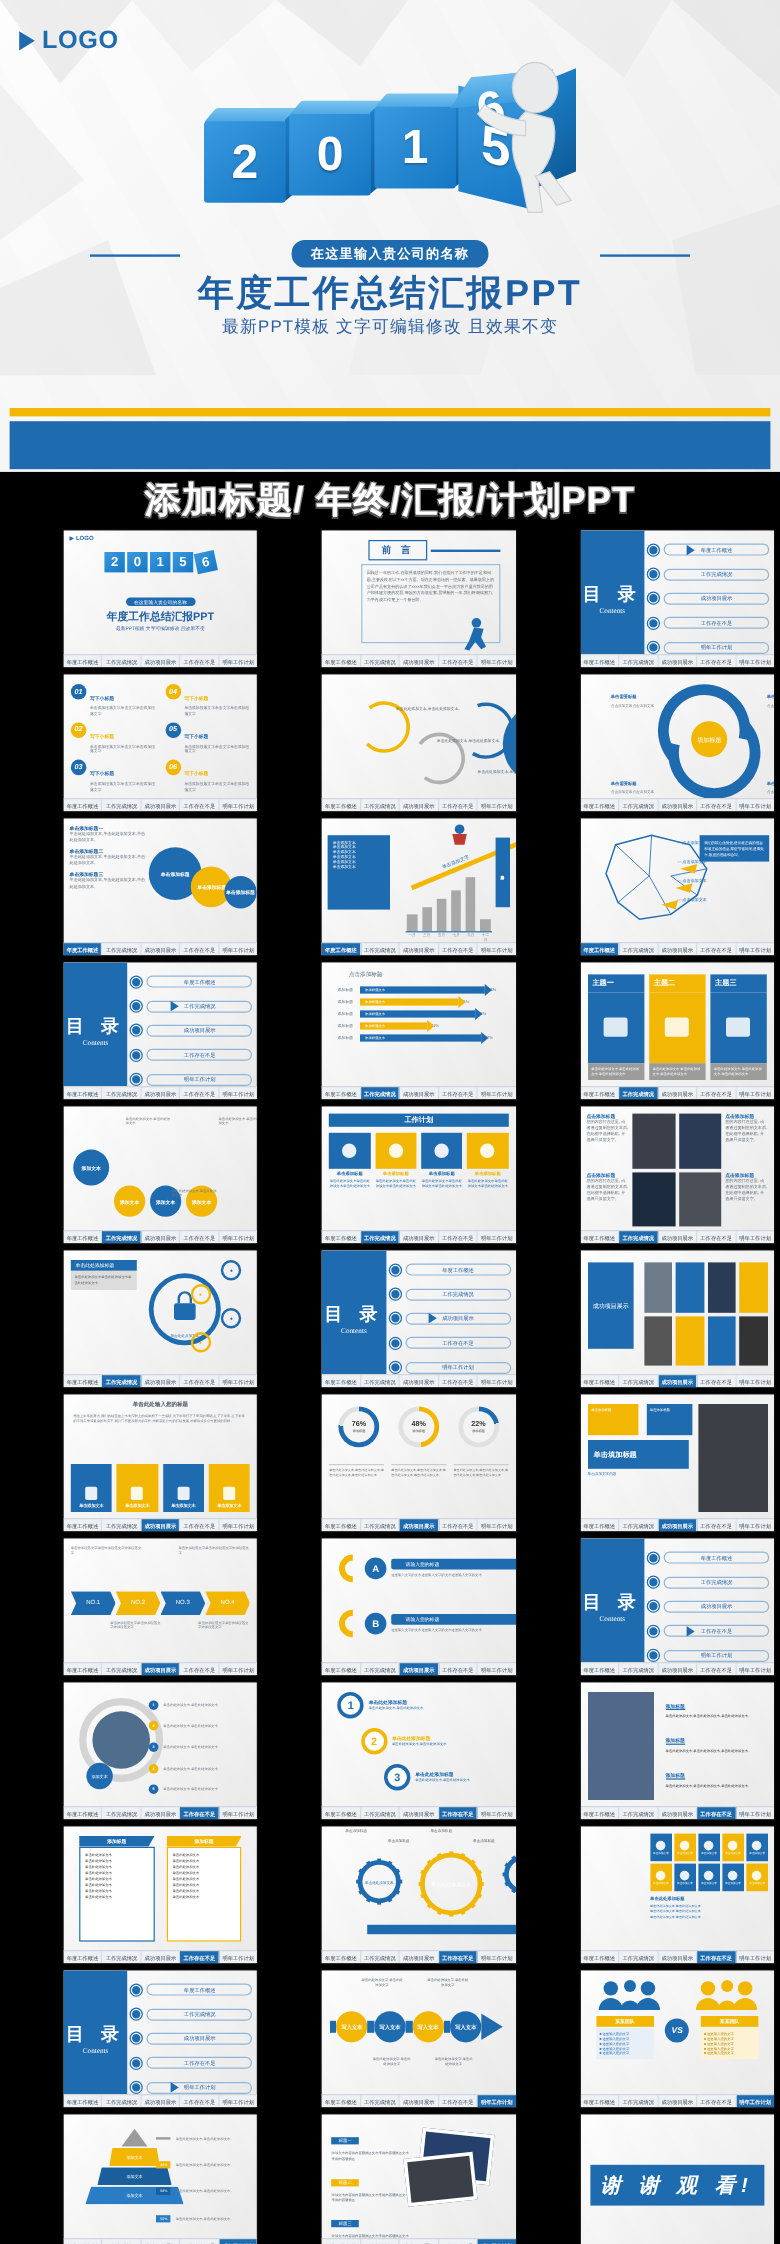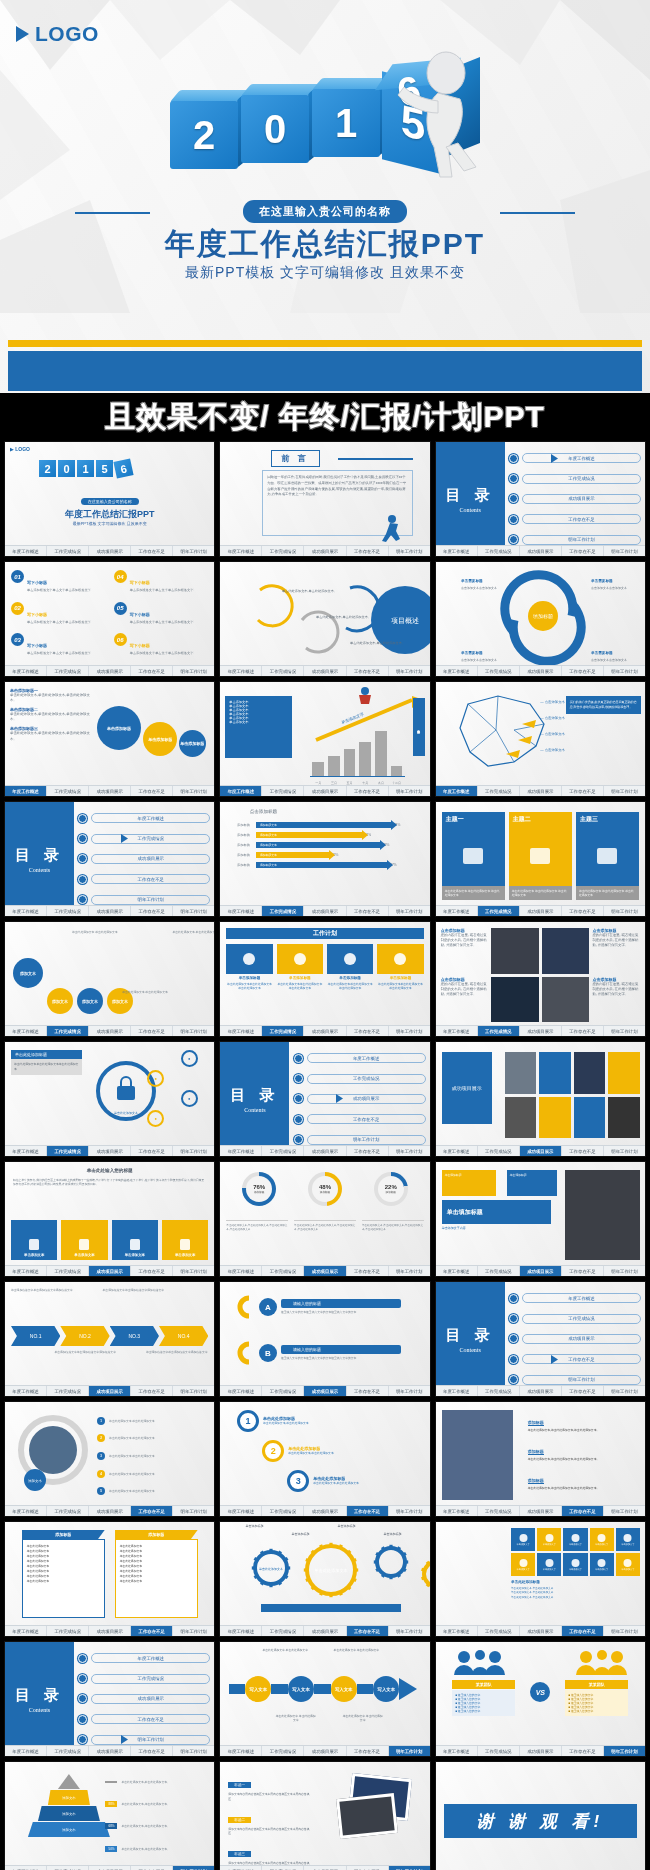--- a/index.html
+++ b/index.html
@@ -112,20 +112,21 @@
     display:grid; grid-template-columns:repeat(3,1fr);
     gap:4px; padding:0 4px 4px 4px; background:#000;
   }
   .thumb {
     position:relative; height:116px; overflow:hidden;
     background:
       linear-gradient(135deg, rgba(255,255,255,.9), rgba(232,232,232,.9)),
       repeating-linear-gradient(62deg,#e8e8e8 0 16px,#f3f3f3 16px 32px),
       repeating-linear-gradient(-62deg,#ededed 0 19px,#f8f8f8 19px 38px);
     border:1px solid #111;
+    margin-left:48px;
   }
 
   
   .tnav {
     position:absolute; left:0; right:0; bottom:0; height:11px;
     display:flex; background:#eef1f3; border-top:1px solid #cfd6dc;
   }
   .tnav span {
     flex:1; font-size:4.4px; line-height:11px; text-align:center;
     color:#3b4a57; border-right:1px solid #d5dbe1; white-space:nowrap; overflow:hidden;
@@ -279,21 +280,21 @@
   <div class="pill-rule-l"></div>
   <div class="pill-rule-r"></div>
   <div class="subtitle-pill">在这里输入贵公司的名称</div>
   <div class="hero-title">年度工作总结汇报PPT</div>
   <div class="hero-sub">最新PPT模板   文字可编辑修改   且效果不变</div>
   <div class="hero-gold"></div>
   <div class="hero-blue"></div>
 </div>
 
 <div class="band">
-  <div class="band-title">且效果不变/ 年终/汇报/计划PPT</div>
+  <div class="band-title">添加标题/ 年终/汇报/计划PPT</div>
 </div>
 
 <div class="grid" id="grid">
     <div class="thumb">
       <div class="cover-mini">
         <div class="cm-logo">▶ LOGO</div>
         <div class="cm-cubes">
           <span class="cm-cube">2</span>
           <span class="cm-cube">0</span>
           <span class="cm-cube">1</span>

